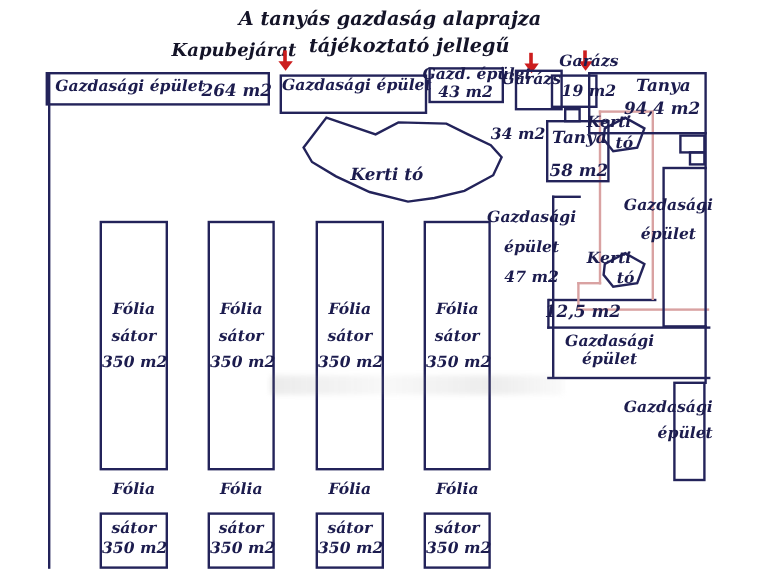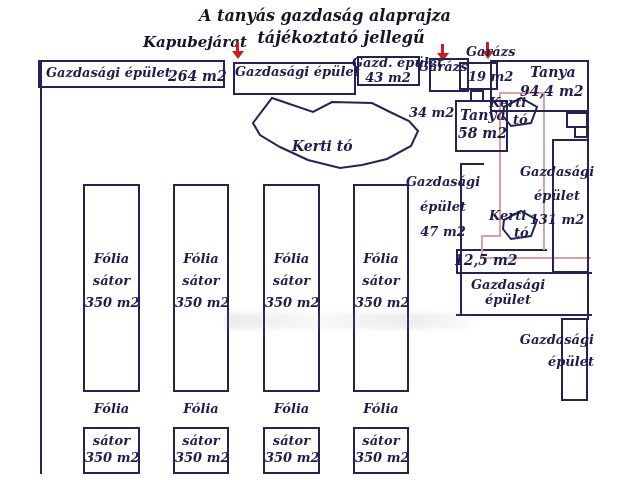--- a/index.html
+++ b/index.html
@@ -108,31 +108,30 @@
   <span class="lbl" style="left:466px; top:44px;">Garázs</span>
   <span class="lbl" style="left:468px; top:69px;">19 m2</span>
 
   <div class="box" style="left:490px; top:60px; width:99px; height:52px;">
     <span class="lbl lbl14" style="left:38px; top:3px;">Tanya</span>
     <span class="lbl lbl14" style="left:28px; top:22px;">94,4 m2</span>
   </div>
 
   <div class="box" style="left:455px; top:100px; width:53px; height:52px;">
     <span class="lbl lbl14" style="left:3px; top:6px;">Tanya</span>
-    <span class="lbl lbl14" style="left:1px; top:24px;">58 m2</span>
+    <span class="lbl lbl14" style="left:1px; top:34px;">58 m2</span>
   </div>
 
   <div class="box" style="left:566px; top:112px; width:22px; height:16px;"></div>
   <div class="box" style="left:574px; top:126px; width:14px; height:12px;"></div>
 
   <div class="box" style="left:552px; top:139px; width:37px; height:134px;"></div>
   <div class="block center" style="left:517px; top:160px; width:80px; line-height:24px;">
     <span class="lbl" style="position:static; line-height:24px;">Gazdasági</span>
     <span class="lbl" style="position:static; line-height:24px;">épület</span>
-    <span class="lbl" style="position:static; line-height:24px;">131 m2</span>
   </div>
 
   <div class="block center" style="left:405px; top:169px; width:76px; line-height:25px;">
     <span class="lbl" style="position:static; line-height:25px;">Gazdasági</span>
     <span class="lbl" style="position:static; line-height:25px;">épület</span>
     <span class="lbl" style="position:static; line-height:25px;">47 m2</span>
   </div>
 
   <span class="lbl lbl14" style="left:454px; top:253px;">12,5 m2</span>
 

